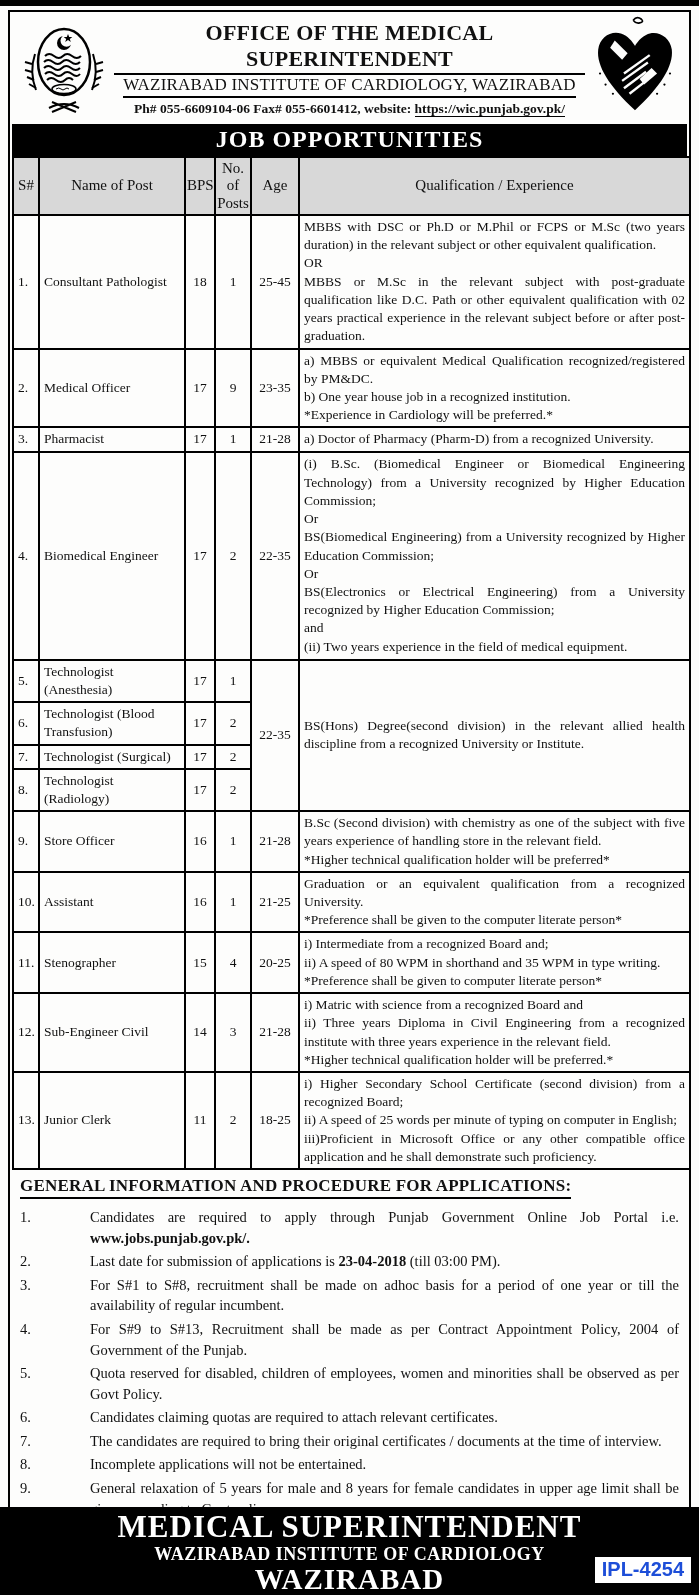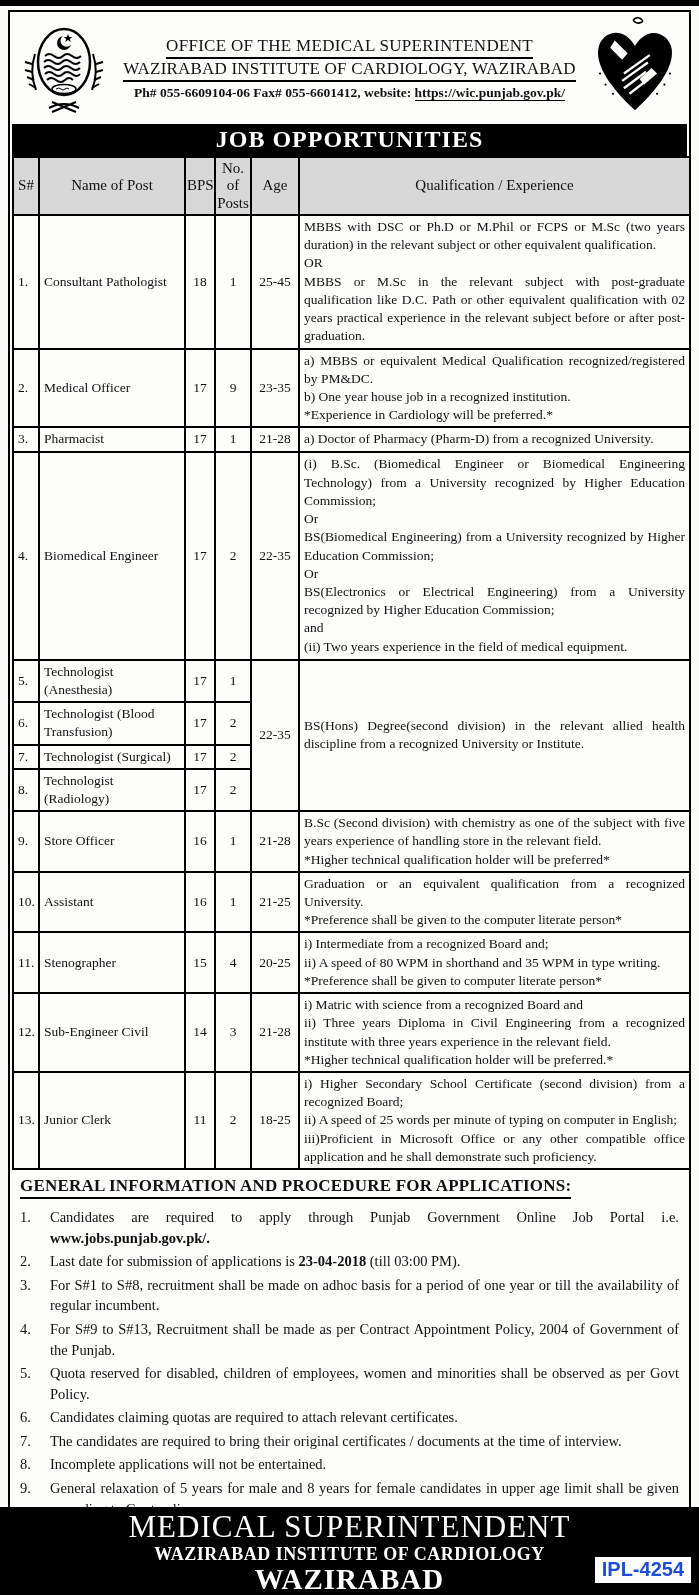--- a/index.html
+++ b/index.html
@@ -13,21 +13,21 @@
 
   .frame {
     position:absolute; top:10px; left:8px; width:683px;
     border:2px solid #000; background:#fdfdfc;
   }
 
   
   .header { display:flex; align-items:center; padding:4px 6px 2px 6px; min-height:96px; }
   .logo-box { width:96px; display:flex; justify-content:center; align-items:center; }
   .header-center { flex:1; text-align:center; padding:0 2px; }
-  .h-line1 { font-size:17px; font-weight:normal; letter-spacing:.3px; }
+  .h-line1 { font-size:22px; font-weight:bold; letter-spacing:.3px; }
   .h-line2 { font-size:17px; font-weight:normal; letter-spacing:.2px; }
   .h-line1 span, .h-line2 span { border-bottom:2px solid #000; display:inline-block; padding-bottom:1px; }
   .h-line3 { font-size:13.5px; font-weight:bold; margin-top:3px; }
   .h-line3 .site { border-bottom:1.5px solid #000; }
 
   
   .banner {
     background:#000; color:#fff; text-align:center;
     font-size:24px; font-weight:bold; letter-spacing:1px;
     padding:2px 0 3px 0; margin:2px 2px 0 2px;
@@ -57,29 +57,29 @@
   tr.h10 { height:42px; } tr.h11 { height:56px; } tr.h12 { height:66px; }
   tr.h13 { height:86px; }
 
   
   .gen-info { padding:6px 10px 8px 10px; }
   .gi-heading { font-size:17px; font-weight:bold; letter-spacing:.2px; }
   .gi-heading span { border-bottom:2.5px solid #000; display:inline-block; padding-bottom:1px; }
   ol.gi-list { list-style:none; margin-top:8px; }
   ol.gi-list li { display:flex; font-size:14.5px; line-height:1.42; margin-bottom:3px; }
   ol.gi-list li .n { width:30px; flex:0 0 30px; }
-  ol.gi-list li .t { flex:1; text-align:justify; }
+  ol.gi-list li .t { flex:1; text-align:justify;margin-left:40px; }
   ol.gi-list li .t .b { font-weight:bold; }
 
   
   .footer {
     position:absolute; left:0; bottom:0; width:699px; height:88px;
     background:#000; color:#fff; text-align:center; padding-top:4px;
   }
-  .f-line1 { font-size:31px; font-weight:normal; letter-spacing:1px; line-height:1.05; }
+  .f-line1 { font-size:31px; font-weight:bold; letter-spacing:1px; line-height:1.05; }
   .f-line2 { font-size:18px; font-weight:bold; letter-spacing:.5px; line-height:1.15; }
   .f-line3 { font-size:29px; font-weight:bold; letter-spacing:1px; line-height:1.05; }
   .ipl-box {
     position:absolute; right:8px; bottom:12px;
     background:#fff; color:#1d4ed8; font-weight:bold; font-size:20px;
     padding:1px 7px 2px 7px; font-family:"Liberation Sans", sans-serif;
   }
 </style>
 </head>
 <body>

